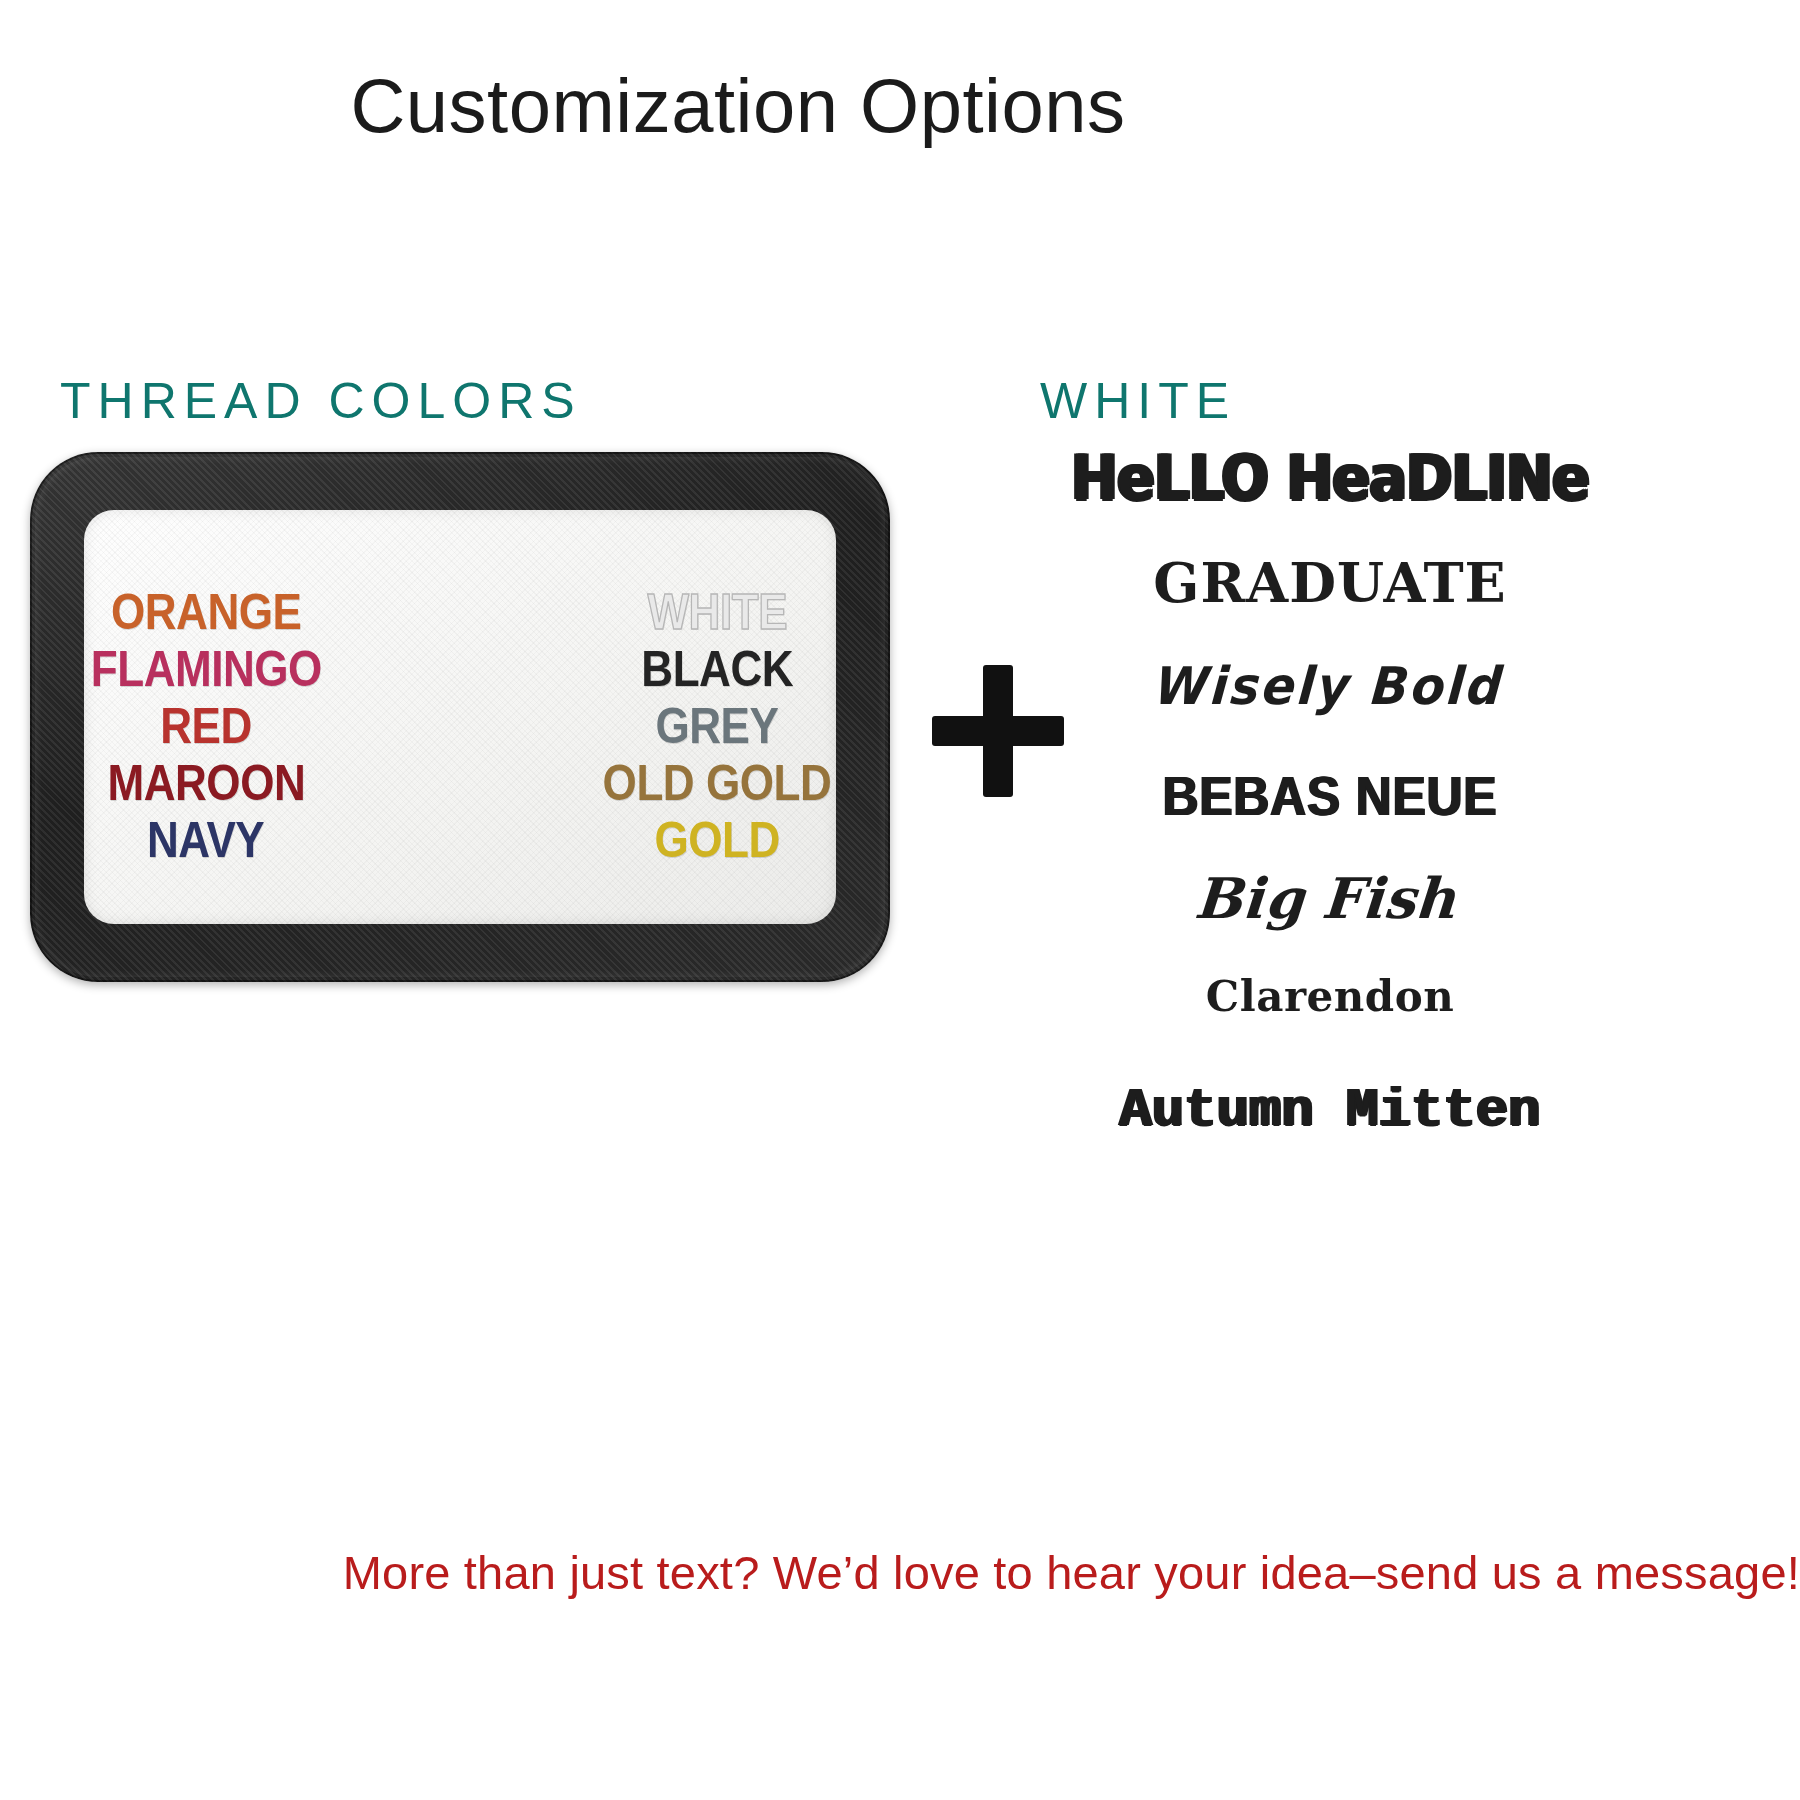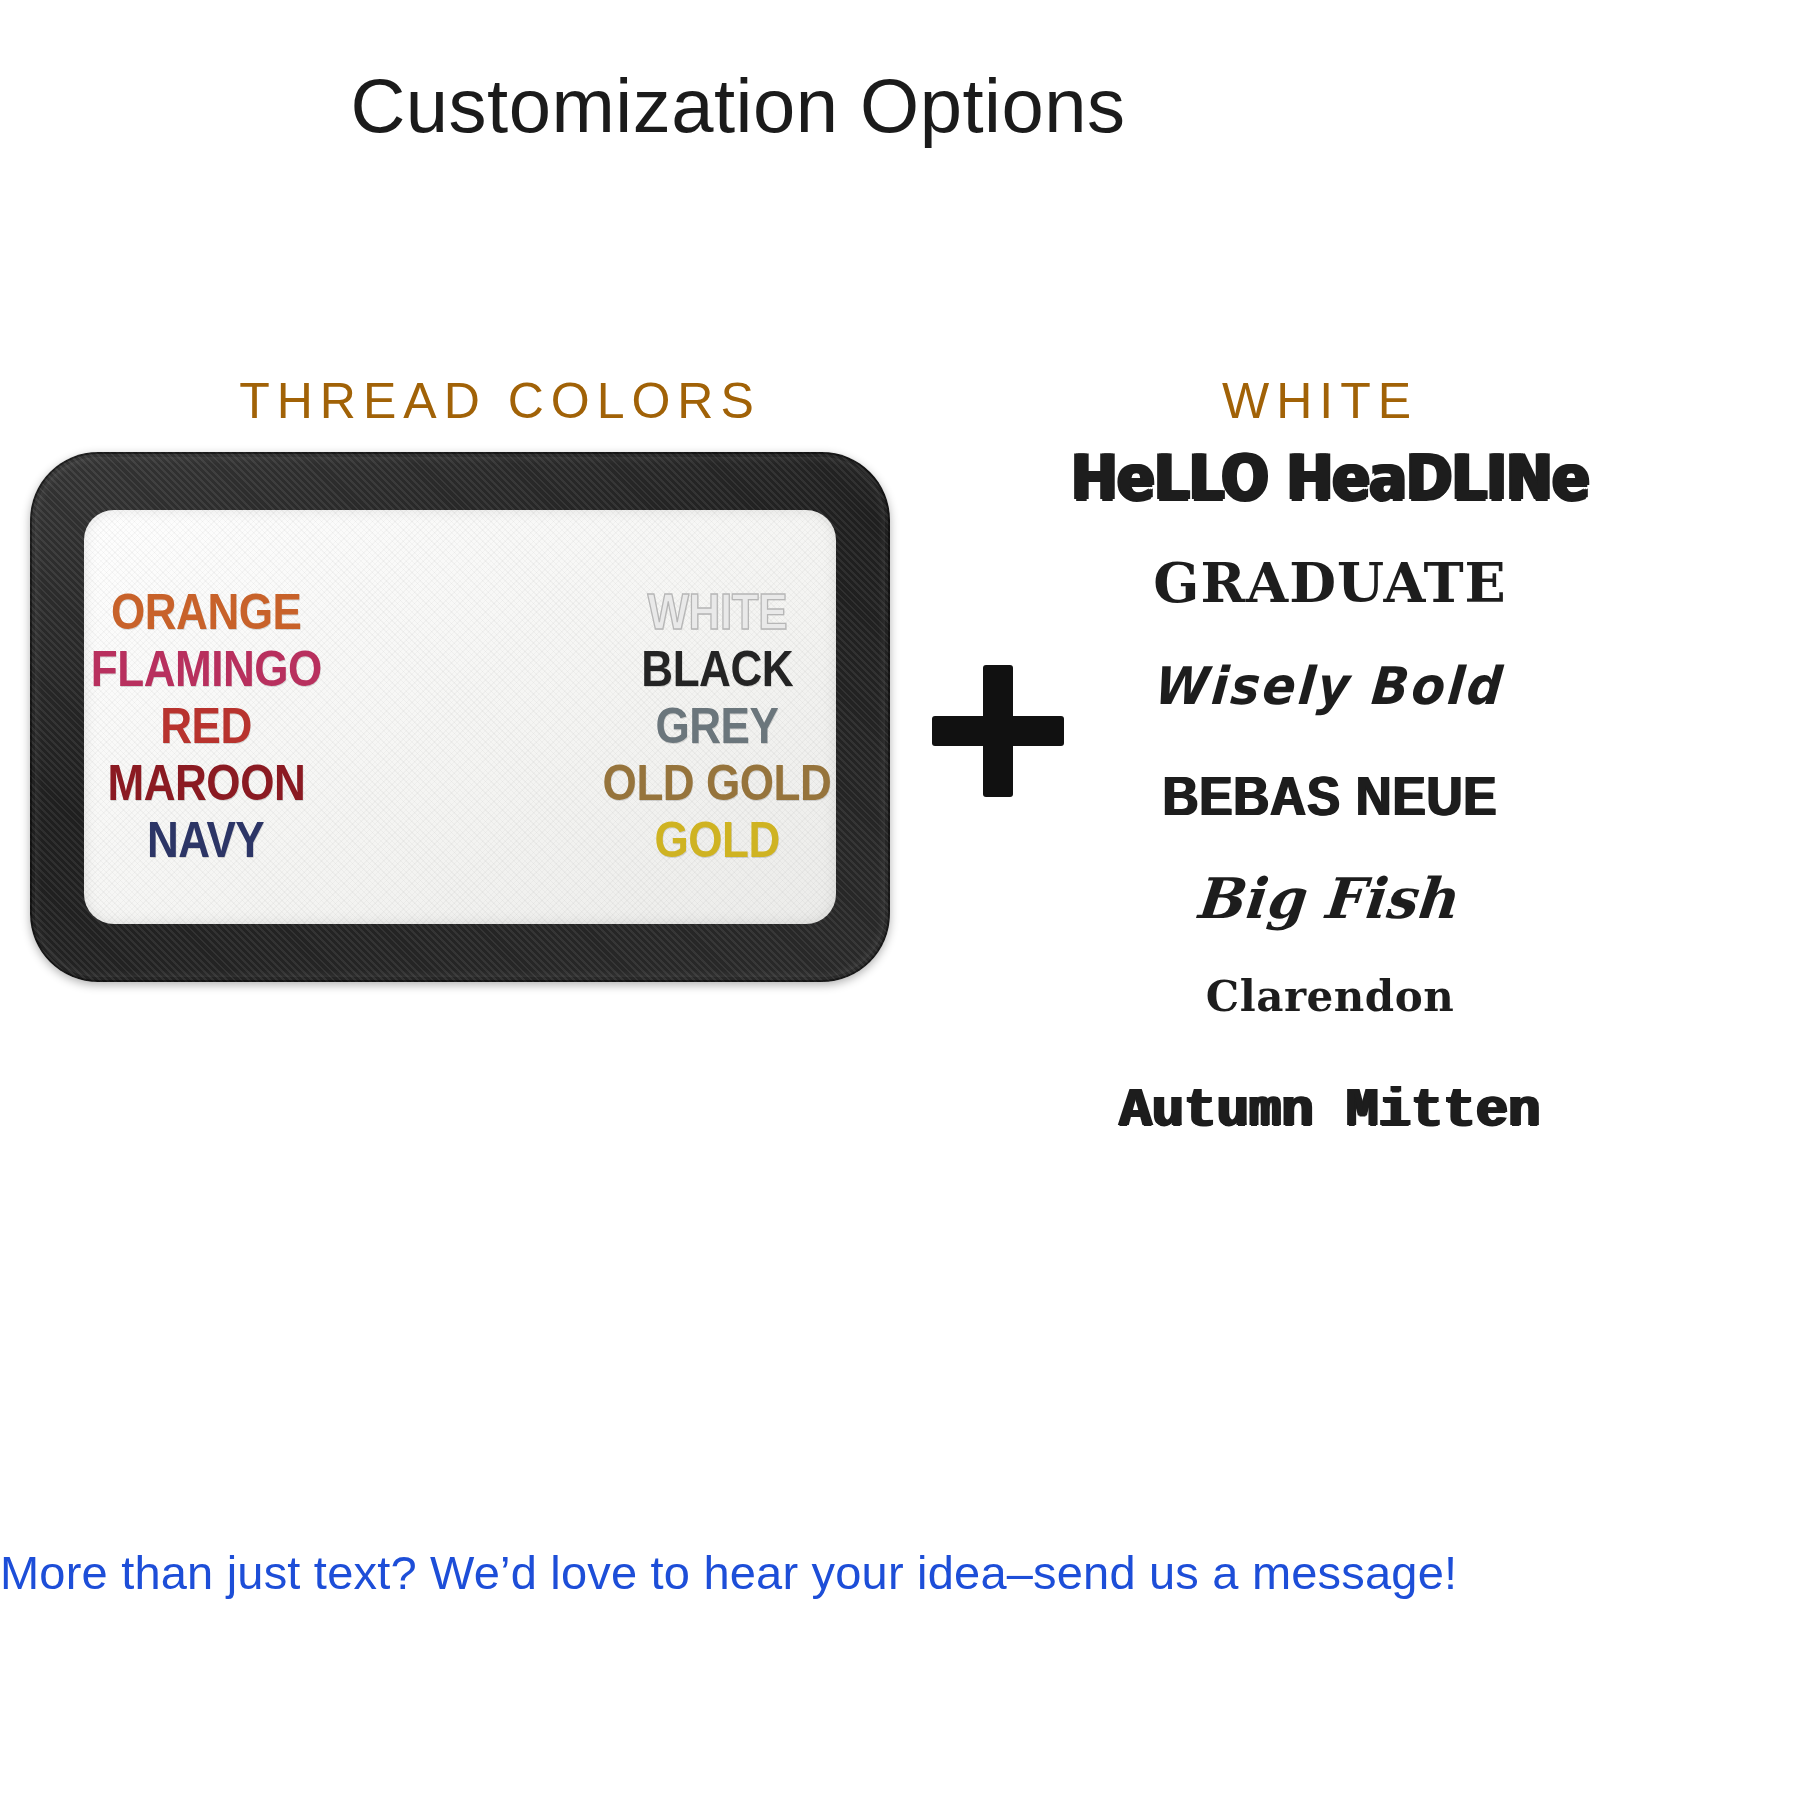--- a/index.html
+++ b/index.html
@@ -31,23 +31,23 @@
     white-space: nowrap;
   }
 
   
   .section-head {
     position: absolute;
     font-family: "Liberation Sans", sans-serif;
     font-weight: 300;
     font-size: 50px;
     letter-spacing: 7px;
-    color: #a16207;
-    white-space: nowrap;
-    text-align: center;
+    color: #0f766e;
+    white-space: nowrap;
+    text-align: left;
   }
   #thread-head {
     top: 372px;
     left: 60px;
     width: 880px;
   }
   #fonts-head {
     top: 372px;
     left: 1040px;
     width: 560px;
@@ -245,26 +245,26 @@
     letter-spacing: 0px;
     text-shadow: 1.6px 0 0 #1d1d1d, -1.6px 0 0 #1d1d1d, 0 1px 0 #1d1d1d;
   }
 
   
   .footer-note {
     position: absolute;
     top: 1545px;
     left: 0;
     width: 1800px;
-    text-align: left;
+    text-align: right;
     font-family: "Liberation Sans", sans-serif;
     font-weight: 300;
     font-size: 47px;
     letter-spacing: 0.2px;
-    color: #1d4ed8;
+    color: #b91c1c;
     white-space: nowrap;
   }
 </style>
 </head>
 <body>
 
 <div class="page-title">Customization Options</div>
 
 <div class="section-head" id="thread-head">THREAD COLORS</div>
 

